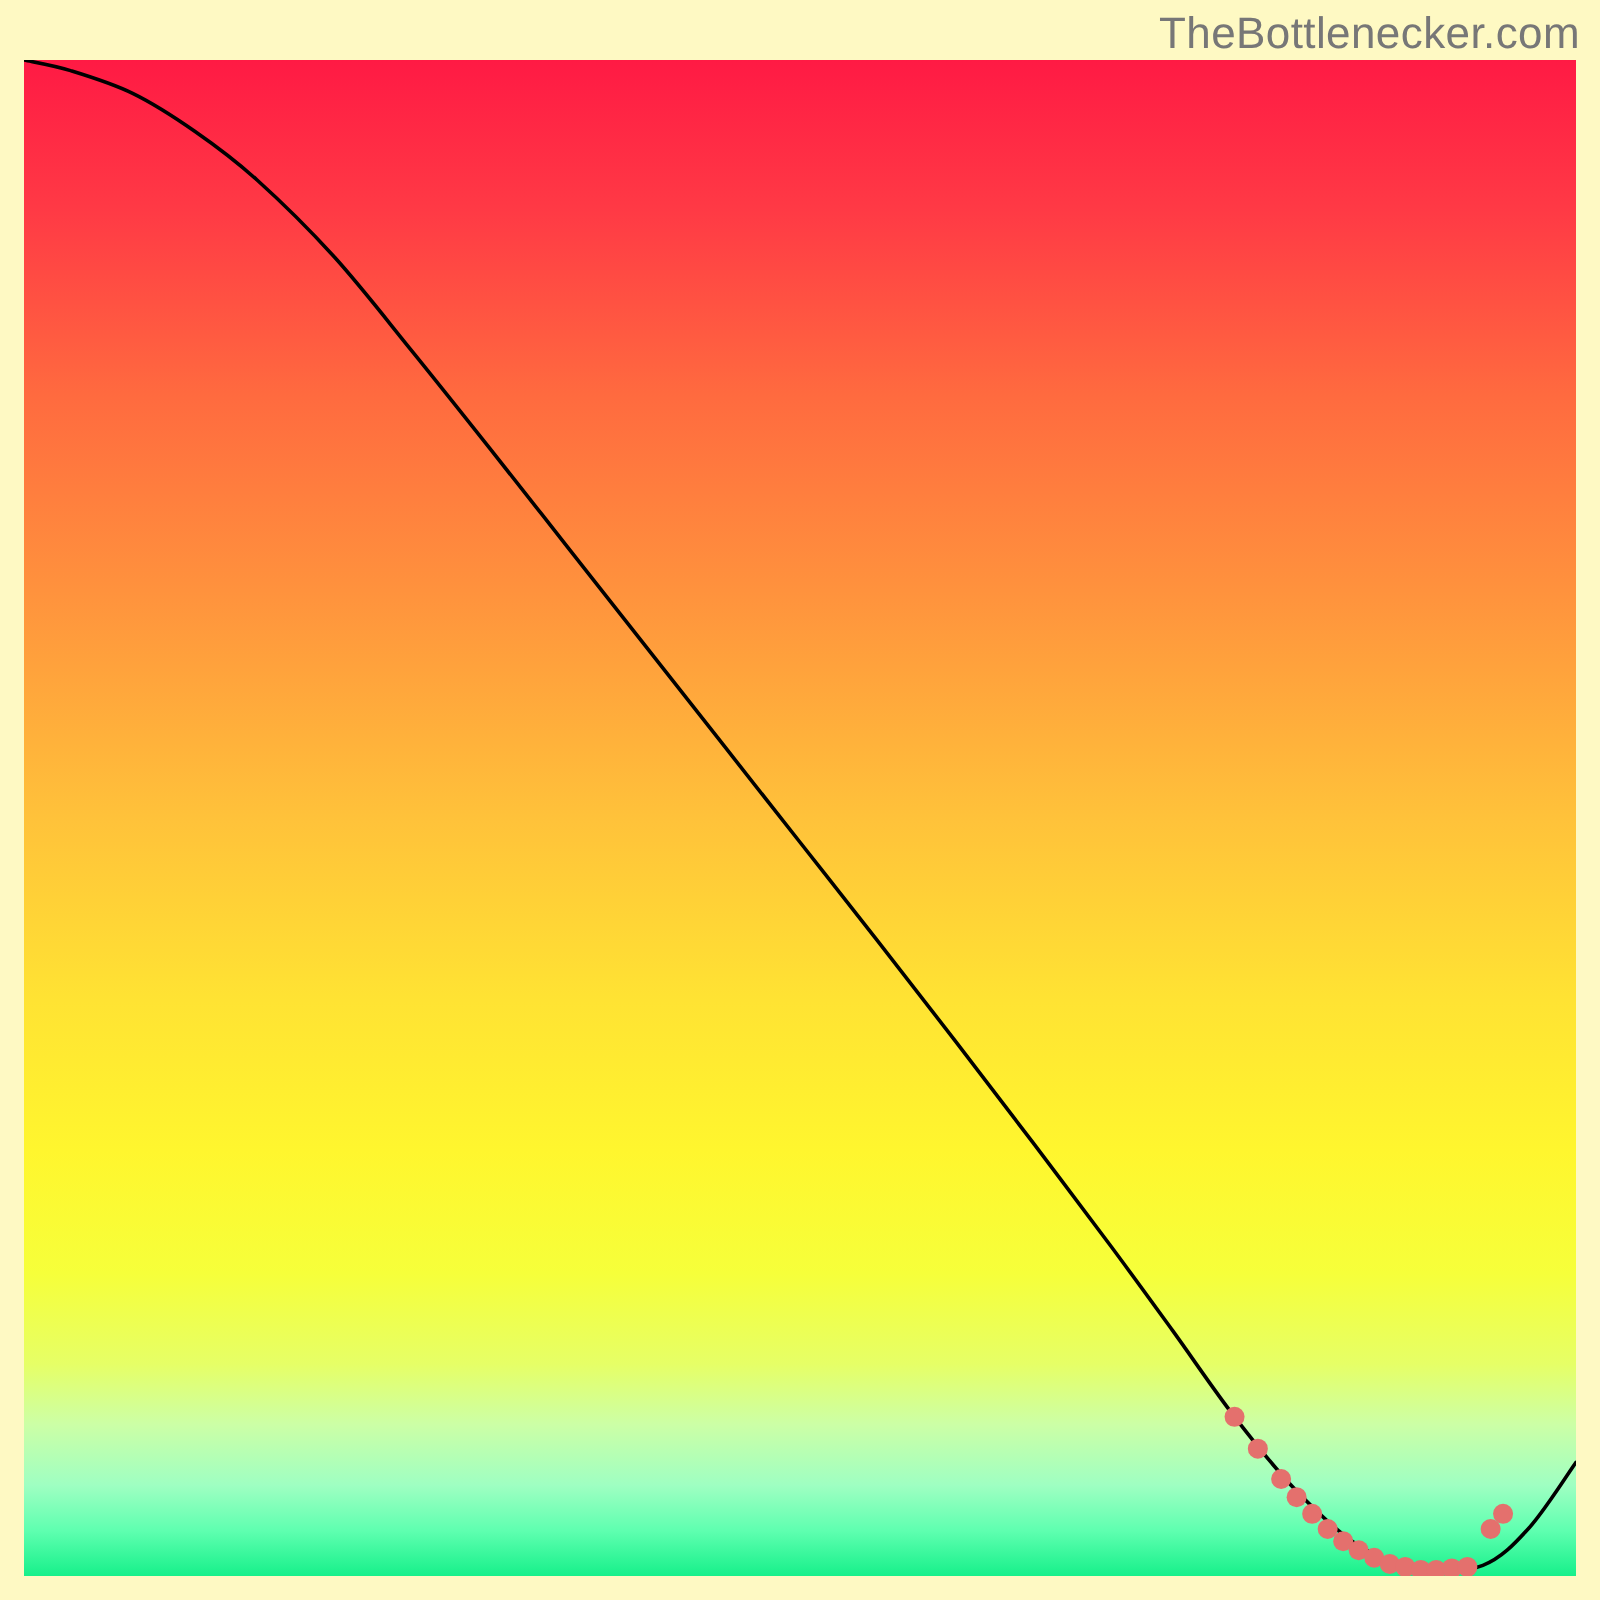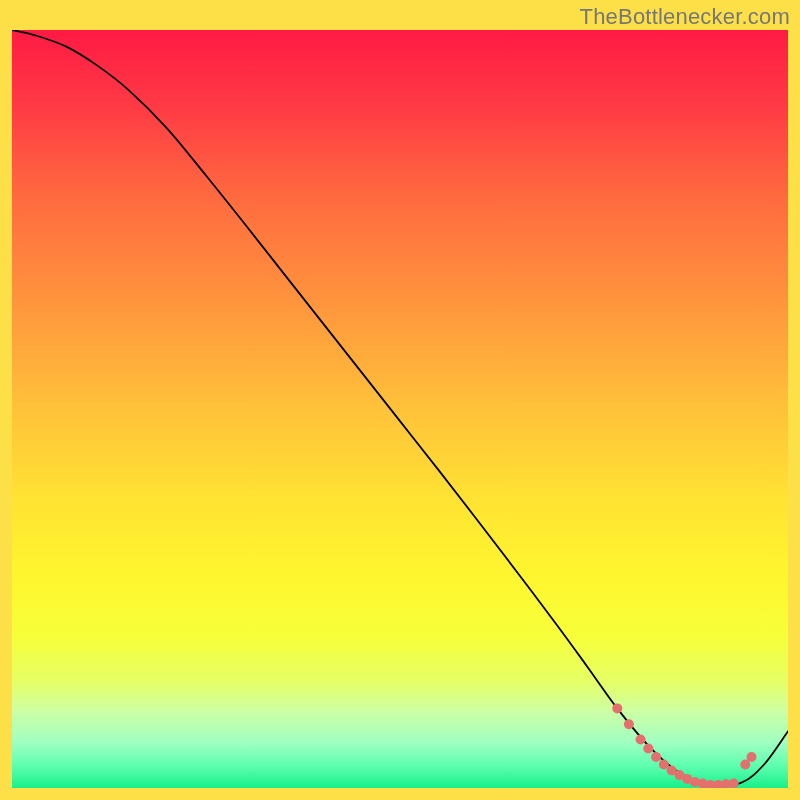--- a/index.html
+++ b/index.html
@@ -1,21 +1,21 @@
 <!DOCTYPE html>
 <html><head>
 <meta charset="utf-8">
 <style>
   * { margin: 0; padding: 0; box-sizing: border-box; }
   html, body { width: 800px; height: 800px; overflow: hidden; background: #000; font-family: Arial, Helvetica, sans-serif; }
   .stage {
     position: relative;
     width: 800px;
     height: 800px;
-    background: #fde047;
+    background: #fef9c3;
   }
   .attribution {
     position: absolute;
     top: 4px;
     right: 10px;
     color: #777;
     font-size: 22px;
     font-weight: 500;
     letter-spacing: 0.2px;
     z-index: 5;

